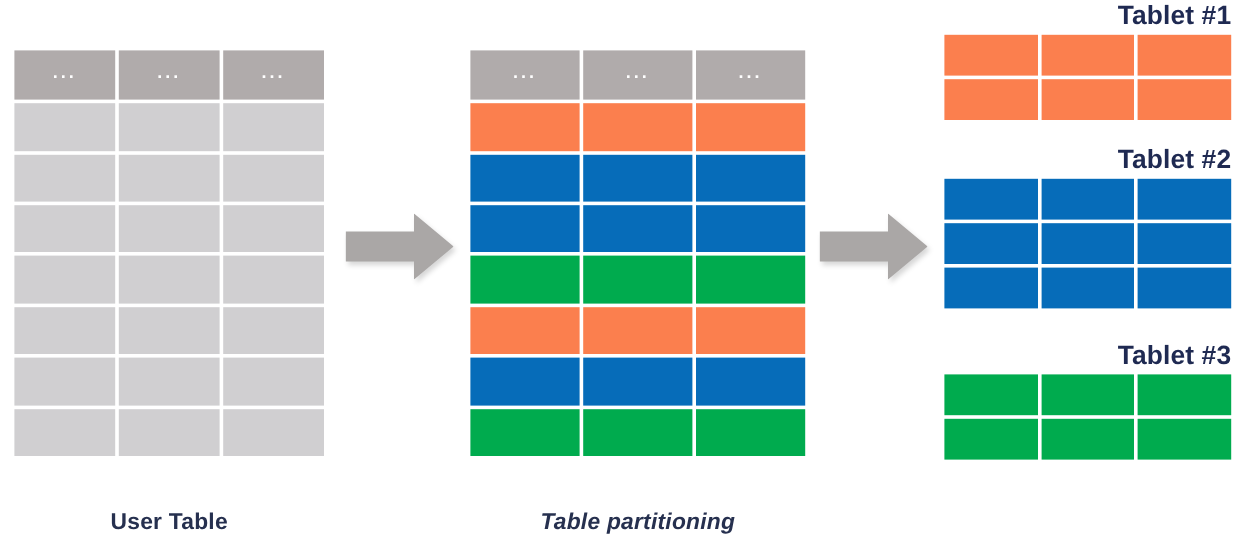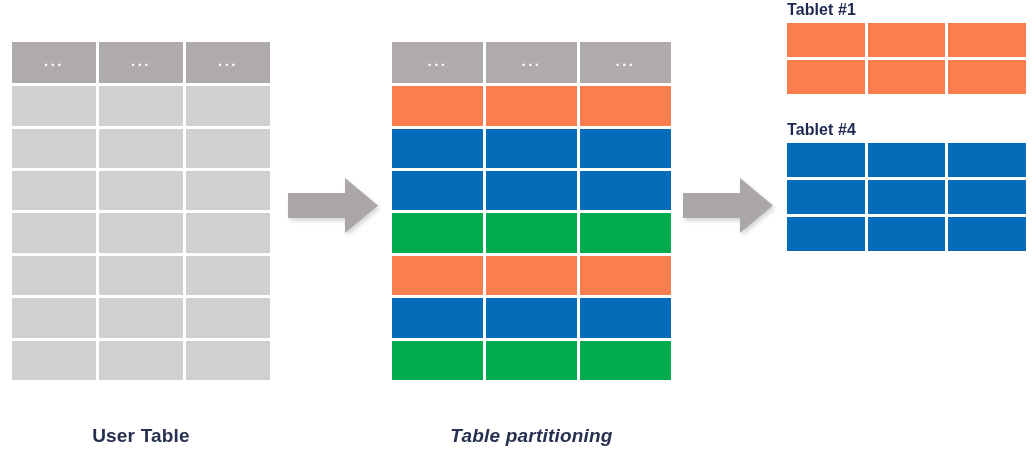--- a/index.html
+++ b/index.html
@@ -87,23 +87,23 @@
     filter: drop-shadow(2px 3px 2px rgba(0,0,0,0.16));
   }
   #arrow1 { left: 288px; top: 178px; }
   #arrow2 { left: 683px; top: 178px; }
   .arrow svg { display: block; width: 100%; height: 100%; }
 
   
   .tablet-group { position: absolute; left: 787px; width: 239px; }
   .tablet-title {
     color: #1f2a52;
-    font-size: 16px;
+    font-size: 22px;
     font-weight: 700;
-    text-align: left;
+    text-align: right;
     line-height: 1;
     margin: 0 0 5px 0;
     letter-spacing: 0.1px;
     white-space: nowrap;
   }
   .tablet-tbl { position: static; }
   .tablet-tbl .trow { height: 34px; }
 
   #tablet1 { top: 2px; }
   #tablet2 { top: 122px; }
@@ -239,35 +239,50 @@
       </div>
       <div class="trow">
         <div class="tcell c-orange"></div>
         <div class="tcell c-orange"></div>
         <div class="tcell c-orange"></div>
       </div>
     </div>
   </div>
 
   <div class="tablet-group" id="tablet2">
-    <div class="tablet-title">Tablet #4</div>
+    <div class="tablet-title">Tablet #2</div>
     <div class="tbl tablet-tbl">
       <div class="trow">
         <div class="tcell c-blue"></div>
         <div class="tcell c-blue"></div>
         <div class="tcell c-blue"></div>
       </div>
       <div class="trow">
         <div class="tcell c-blue"></div>
         <div class="tcell c-blue"></div>
         <div class="tcell c-blue"></div>
       </div>
       <div class="trow">
         <div class="tcell c-blue"></div>
         <div class="tcell c-blue"></div>
         <div class="tcell c-blue"></div>
       </div>
     </div>
   </div>
 
+  <div class="tablet-group" id="tablet3">
+    <div class="tablet-title">Tablet #3</div>
+    <div class="tbl tablet-tbl">
+      <div class="trow">
+        <div class="tcell c-green"></div>
+        <div class="tcell c-green"></div>
+        <div class="tcell c-green"></div>
+      </div>
+      <div class="trow">
+        <div class="tcell c-green"></div>
+        <div class="tcell c-green"></div>
+        <div class="tcell c-green"></div>
+      </div>
+    </div>
+  </div>
 
 
 </div>
 
 </body></html>

